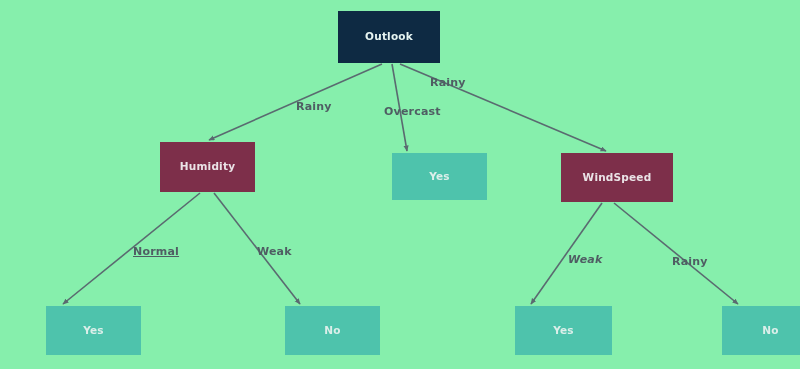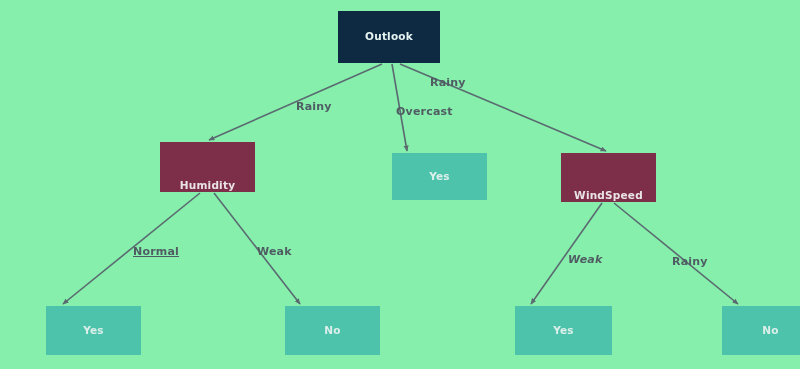--- a/index.html
+++ b/index.html
@@ -43,21 +43,20 @@
     font-weight: 600;
     white-space: nowrap;
   }
   .node-root {
     background: #0E2A43;
     color: #E6F4F1;
   }
   .node-decision {
     background: #7D2F4A;
     color: #EAE3E6;
-    align-items: flex-end;
   }
   .node-leaf {
     background: #4EC3AC;
     color: #DCEFEA;
     margin-left: 32px;
   }
   .edge-label {
     position: absolute;
     font-size: 11px;
     font-weight: 700;
@@ -91,39 +90,39 @@
   <div id="node-layer">
       <div class="node node-root" style="left: 338px; top: 11px; width: 102px; height: 52px;">
         <span class="node-label">Outlook</span>
       </div>
       <div class="node node-decision" style="left: 160px; top: 142px; width: 95px; height: 50px;">
         <span class="node-label">Humidity</span>
       </div>
       <div class="node node-leaf" style="left: 360px; top: 153px; width: 95px; height: 47px;">
         <span class="node-label">Yes</span>
       </div>
-      <div class="node node-decision" style="left: 561px; top: 153px; width: 95px; height: 49px;">
+      <div class="node node-decision" style="left: 561px; top: 153px; width: 112px; height: 49px;">
         <span class="node-label">WindSpeed</span>
       </div>
       <div class="node node-leaf" style="left: 14px; top: 306px; width: 95px; height: 49px;">
         <span class="node-label">Yes</span>
       </div>
       <div class="node node-leaf" style="left: 253px; top: 306px; width: 95px; height: 49px;">
         <span class="node-label">No</span>
       </div>
       <div class="node node-leaf" style="left: 483px; top: 306px; width: 97px; height: 49px;">
         <span class="node-label">Yes</span>
       </div>
       <div class="node node-leaf" style="left: 690px; top: 306px; width: 97px; height: 49px;">
         <span class="node-label">No</span>
       </div>
     </div>
   <div id="edge-label-layer">
       <div class="edge-label" style="left: 296px; top: 100px;">Rainy</div>
-      <div class="edge-label" style="left: 396px; top: 105px;">Overcast</div>
+      <div class="edge-label" style="left: 384px; top: 105px;">Overcast</div>
       <div class="edge-label" style="left: 430px; top: 76px;">Rainy</div>
       <div class="edge-label" style="left: 133px; top: 245px; text-decoration: underline;">Normal</div>
       <div class="edge-label" style="left: 257px; top: 245px;">Weak</div>
       <div class="edge-label" style="left: 568px; top: 253px; font-style: italic;">Weak</div>
       <div class="edge-label" style="left: 672px; top: 255px;">Rainy</div>
     </div>
 
 </div>
 
 </body></html>

